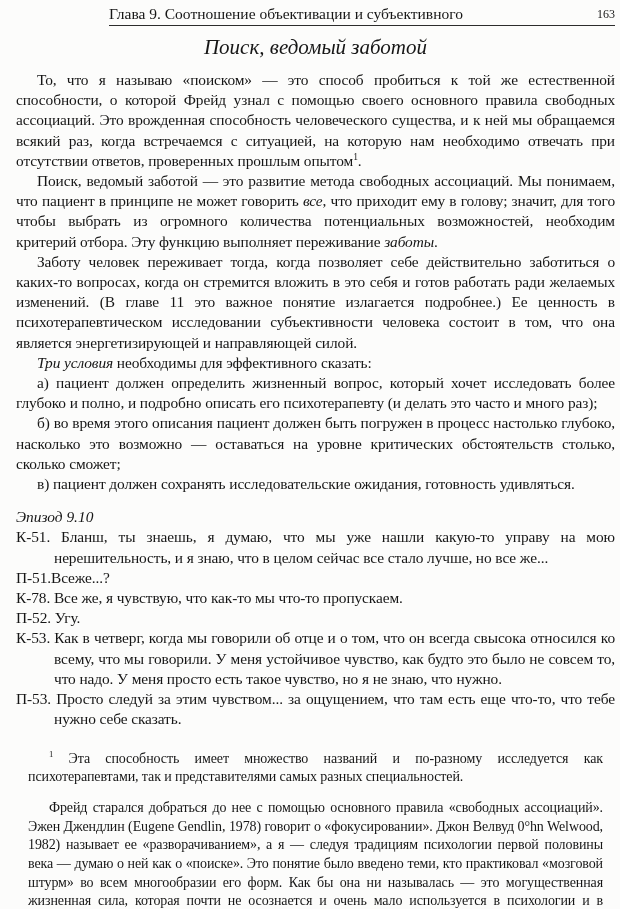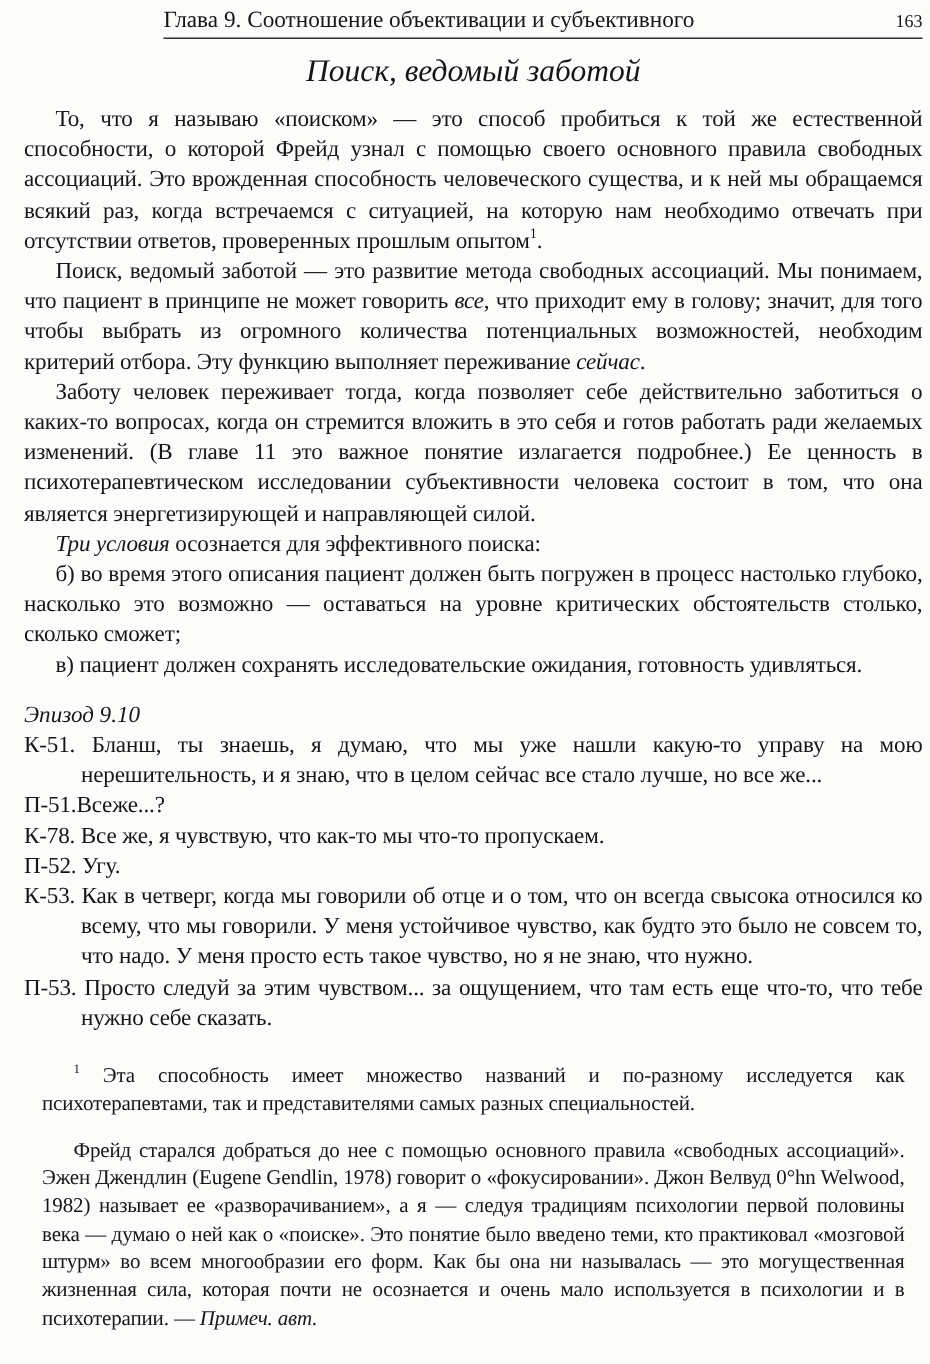--- a/index.html
+++ b/index.html
@@ -91,23 +91,24 @@
 
   <div class="running-head">
     <span class="chapter">Глава 9. Соотношение объективации и субъективного</span>
     <span class="pageno">163</span>
   </div>
 
   <h1 class="page-title">Поиск, ведомый заботой</h1>
 
   <div class="body-text">
     <p class="para"><span>То, что я называю «поиском» — это способ пробиться к той же естественной способности, о которой Фрейд узнал с помощью своего основного правила свободных ассоциаций. Это врожденная способность человеческого существа, и к ней мы обращаемся всякий раз, когда встречаемся с ситуацией, на которую нам необходимо отвечать при отсутствии ответов, проверенных прошлым опытом</span><sup>1</sup><span>.</span></p>
-    <p class="para"><span>Поиск, ведомый заботой — это развитие метода свободных ассоциаций. Мы понимаем, что пациент в принципе не может говорить </span><i>все</i><span>, что приходит ему в голову; значит, для того чтобы выбрать из огромного количества потенциальных возможностей, необходим критерий отбора. Эту функцию выполняет переживание </span><i>сейчас</i><span>.</span></p>
+    <p class="para"><span>Поиск, ведомый заботой — это развитие метода свободных ассоциаций. Мы понимаем, что пациент в принципе не может говорить </span><i>все</i><span>, что приходит ему в голову; значит, для того чтобы выбрать из огромного количества потенциальных возможностей, необходим критерий отбора. Эту функцию выполняет переживание </span><i>заботы</i><span>.</span></p>
     <p class="para"><span>Заботу человек переживает тогда, когда позволяет себе действительно заботиться о каких-то вопросах, когда он стремится вложить в это себя и готов работать ради желаемых изменений. (В главе 11 это важное понятие излагается подробнее.) Ее ценность в психотерапевтическом исследовании субъективности человека состоит в том, что она является энергетизирующей и направляющей силой.</span></p>
-    <p class="para"><i>Три условия</i><span> осознается для эффективного поиска:</span></p>
+    <p class="para"><i>Три условия</i><span> необходимы для эффективного сказать:</span></p>
+    <p class="para"><span>а) пациент должен определить жизненный вопрос, который хочет исследовать более глубоко и полно, и подробно описать его психотерапевту (и делать это часто и много раз);</span></p>
     <p class="para"><span>б) во время этого описания пациент должен быть погружен в процесс настолько глубоко, насколько это возможно — оставаться на уровне критических обстоятельств столько, сколько сможет;</span></p>
     <p class="para"><span>в) пациент должен сохранять исследовательские ожидания, готовность удивляться.</span></p>
   </div>
 
   <p class="episode-label">Эпизод 9.10</p>
 
   <div class="dialog">
     <p class="dialog-line">К-51. Бланш, ты знаешь, я думаю, что мы уже нашли какую-то управу на мою нерешительность, и я знаю, что в целом сейчас все стало лучше, но все же...</p>
     <p class="dialog-line">П-51.Всеже...?</p>
     <p class="dialog-line">К-78. Все же, я чувствую, что как-то мы что-то пропускаем.</p>

